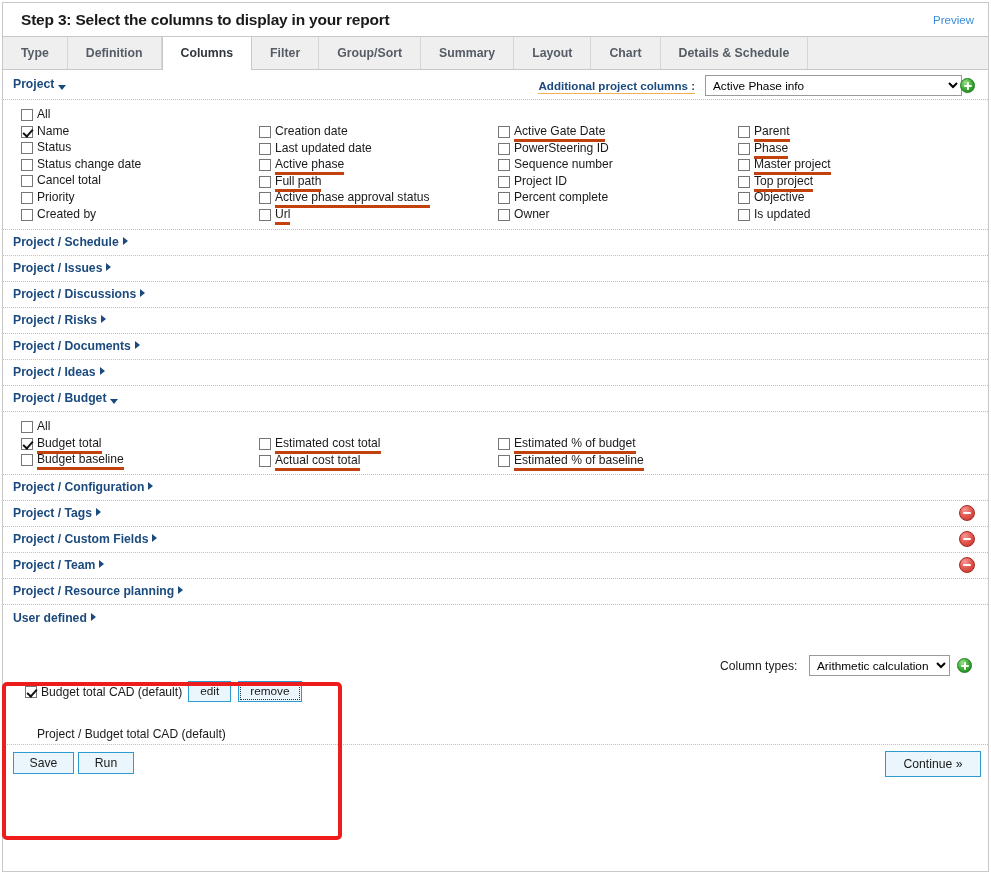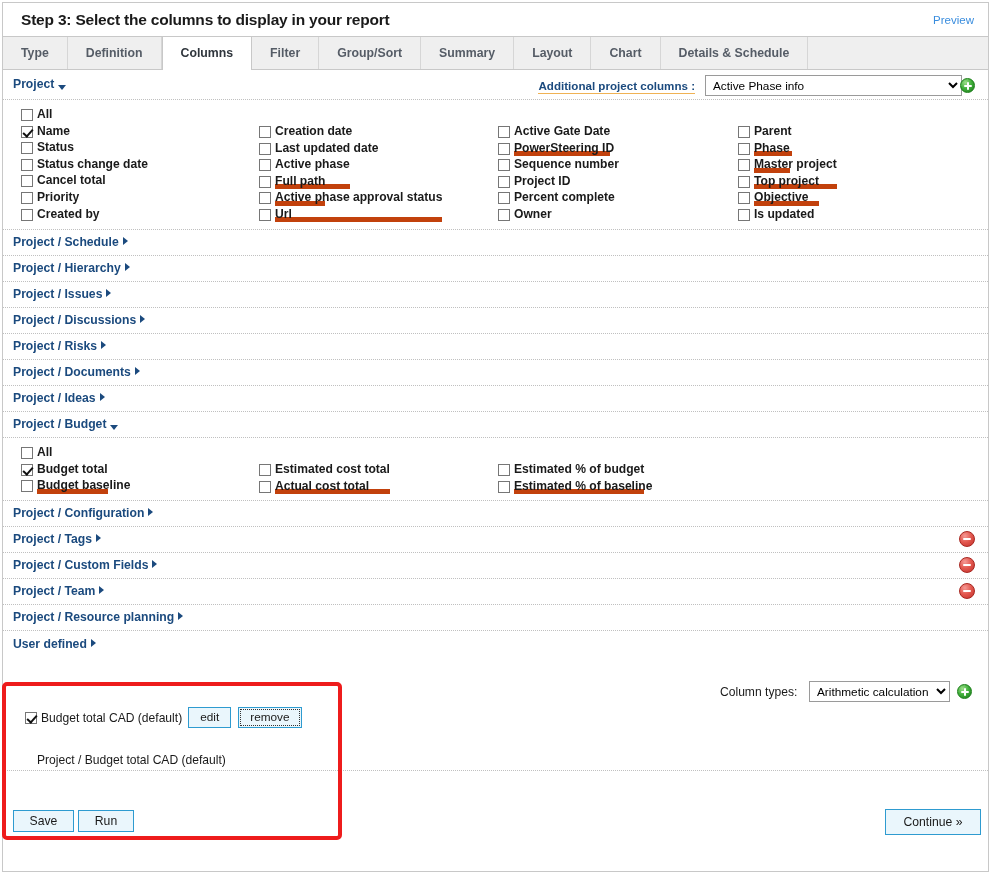--- a/index.html
+++ b/index.html
@@ -226,25 +226,24 @@
     width: 4px; height: 8px;
     border: solid #111;
     border-width: 0 2px 2px 0;
     transform: rotate(42deg);
   }
   .cblabel {
     font-size: 12.1px;
     color: #1a1a1a;
     line-height: 15px;
     cursor: default;
-    font-weight: bold;
   }
   .cblabel.tip {
-    border-bottom: 5px solid #c2410c;
-    padding-bottom: 12px;
+    border-bottom: 3px solid #c2410c;
+    padding-bottom: 0px;
     cursor: help;
   }
 
   
   .udpanel {
     position: relative;
     height: 140px;
     border-bottom: 1px dotted #c0c0c0;
     background: #fff;
   }
@@ -317,21 +316,20 @@
   .btn-main {
     position: absolute;
     font-family: "Liberation Sans", sans-serif;
     font-size: 12.2px;
     color: #1a1a1a;
     background: #eaf6fc;
     border: 1px solid #2e9bd0;
     padding: 3px 0;
     cursor: pointer;
     text-align: center;
-    margin-top: 32px;
   }
   #save-btn    { left: 10px;  top: 7px;  width: 61px; }
   #run-btn     { left: 75px;  top: 7px;  width: 56px; }
   #continue-btn{ left: 882px; top: 6px;  width: 96px; padding: 5px 0; }
 
   
   .redbox {
     position: absolute;
     left: 2px; top: 682px;
     width: 340px; height: 158px;
@@ -499,23 +497,20 @@
             <span class="cblabel">Is updated</span>
           </div>
         </div>
     </div>
 
     <div id="groups-upper">
         <div class="grouprow">
           <div class="grouplabel"><span>Project / Schedule</span><span class="arrow-right"></span></div>
         </div>
         <div class="grouprow">
-          <div class="grouplabel"><span>Project / Hierarchy</span><span class="arrow-right"></span></div>
-        </div>
-        <div class="grouprow">
           <div class="grouplabel"><span>Project / Issues</span><span class="arrow-right"></span></div>
         </div>
         <div class="grouprow">
           <div class="grouplabel"><span>Project / Discussions</span><span class="arrow-right"></span></div>
         </div>
         <div class="grouprow">
           <div class="grouplabel"><span>Project / Risks</span><span class="arrow-right"></span></div>
         </div>
         <div class="grouprow">
           <div class="grouplabel"><span>Project / Documents</span><span class="arrow-right"></span></div>

